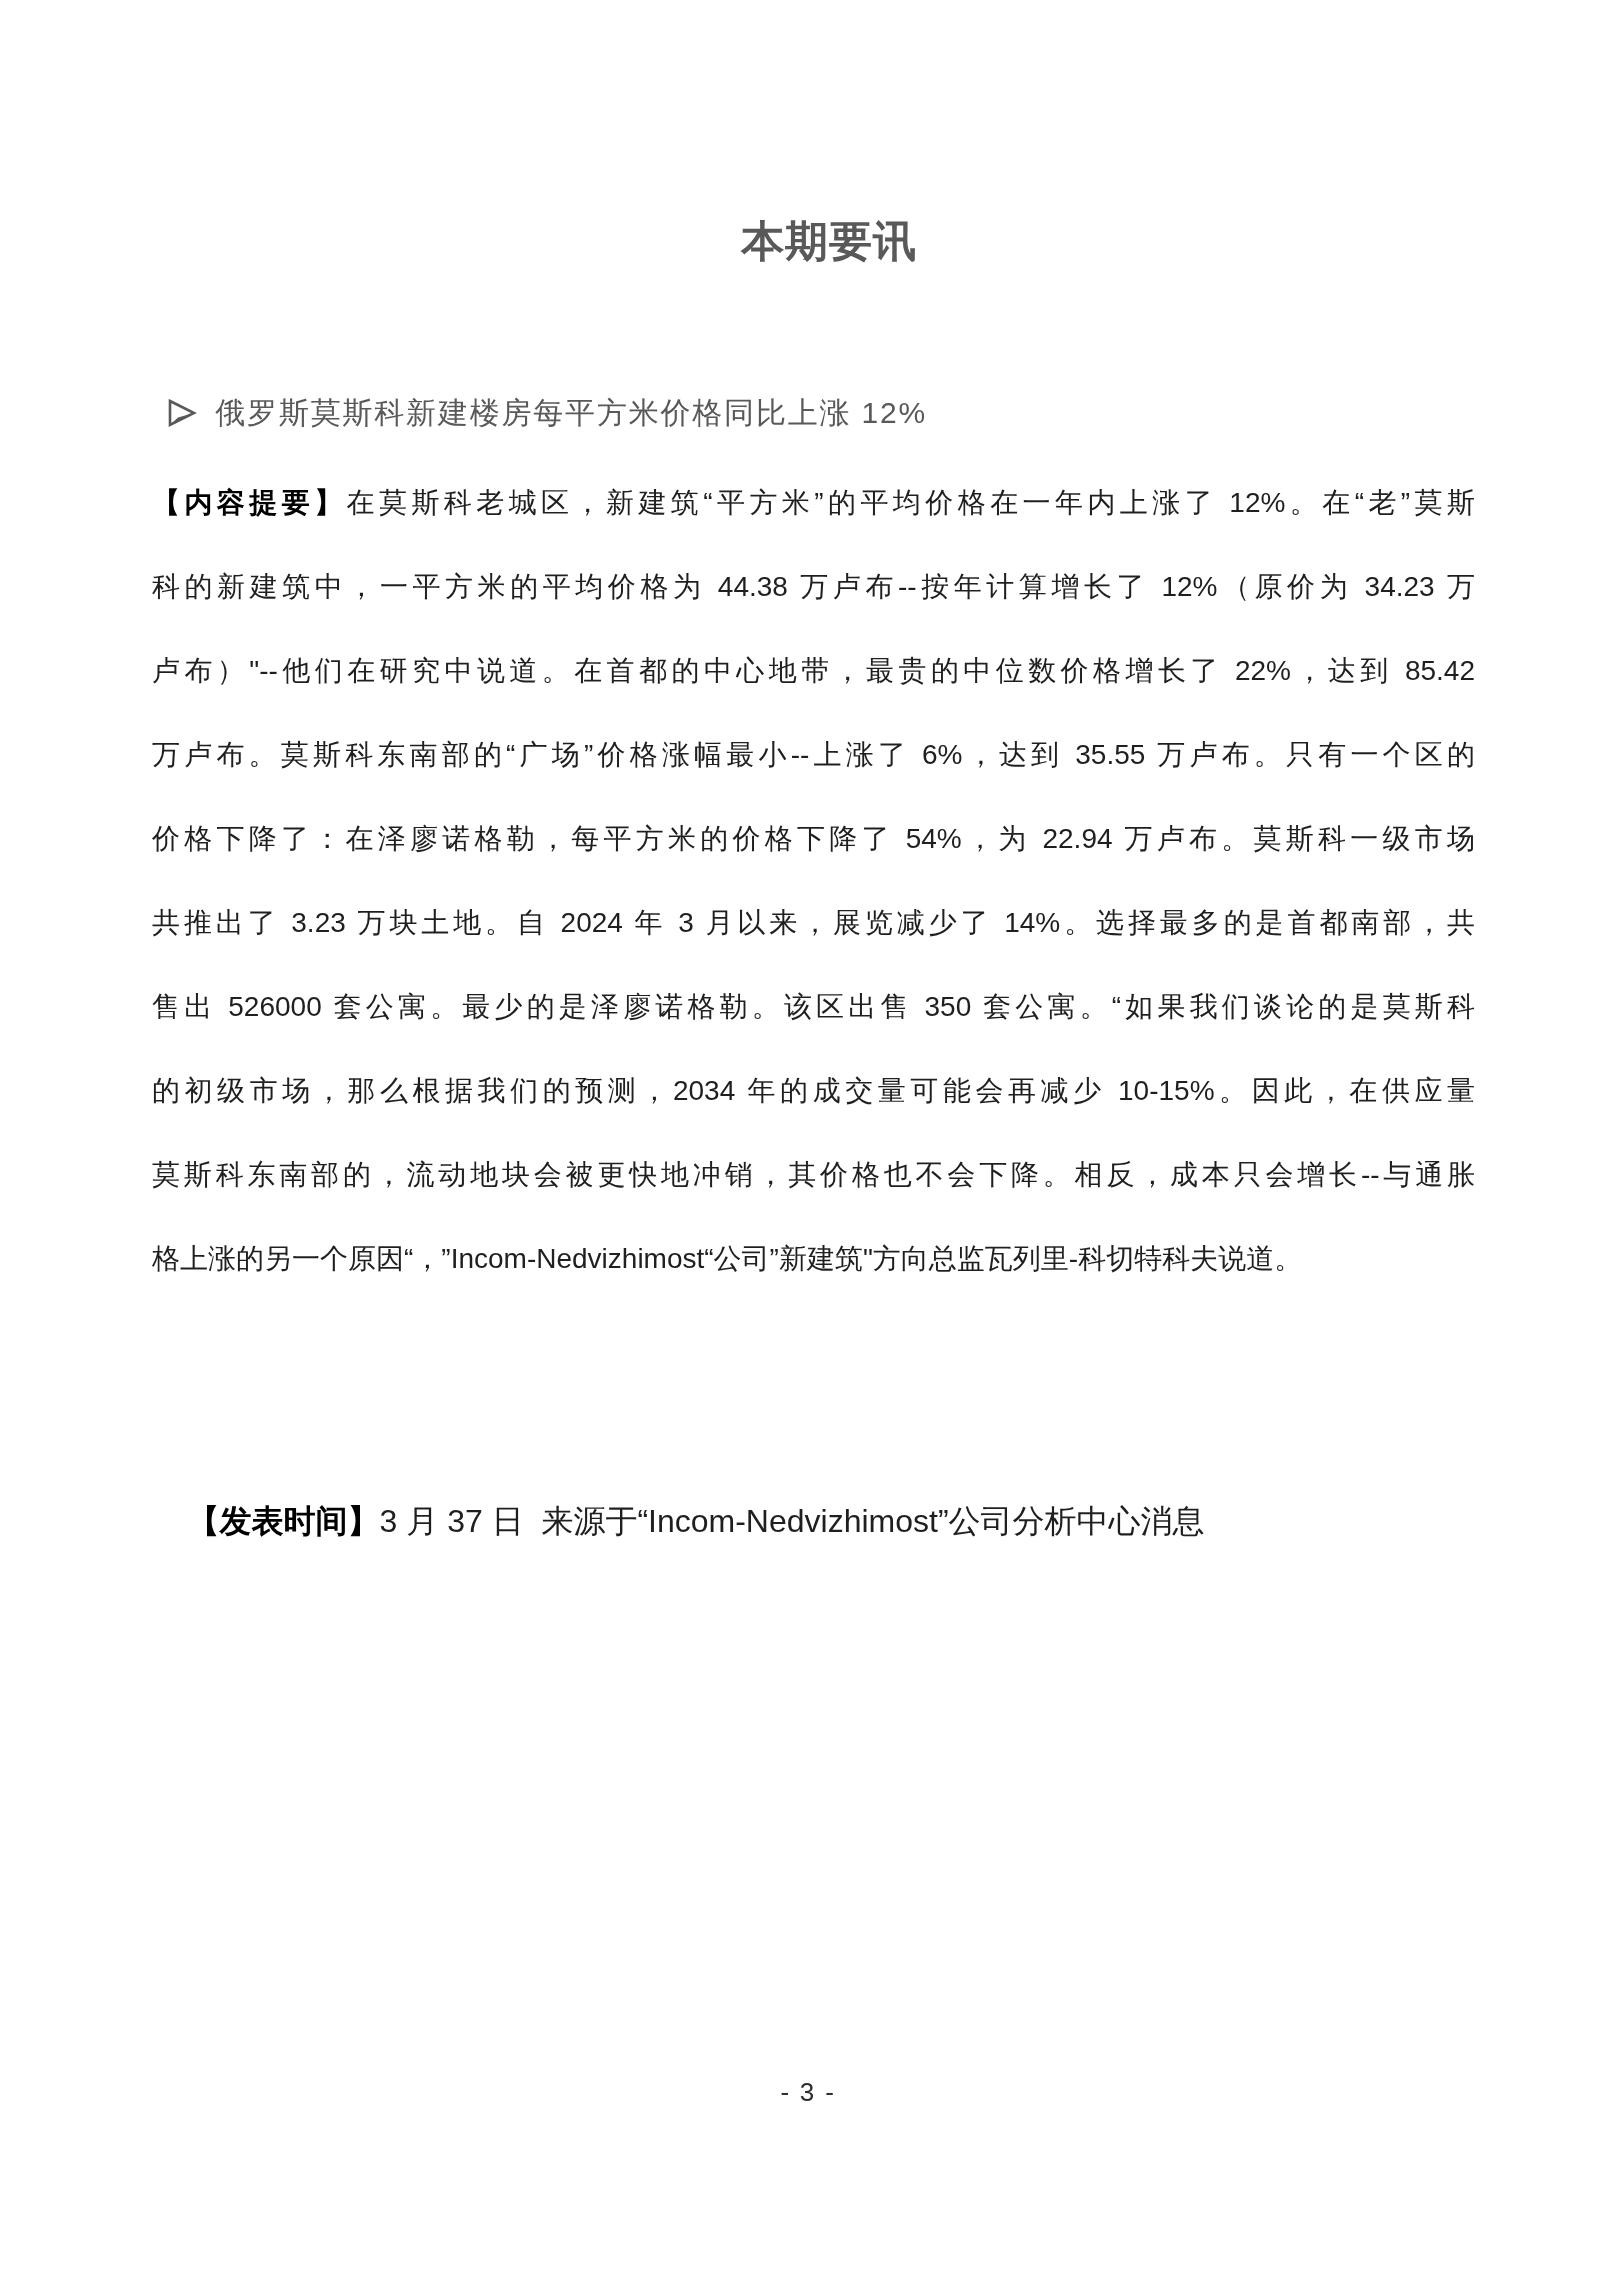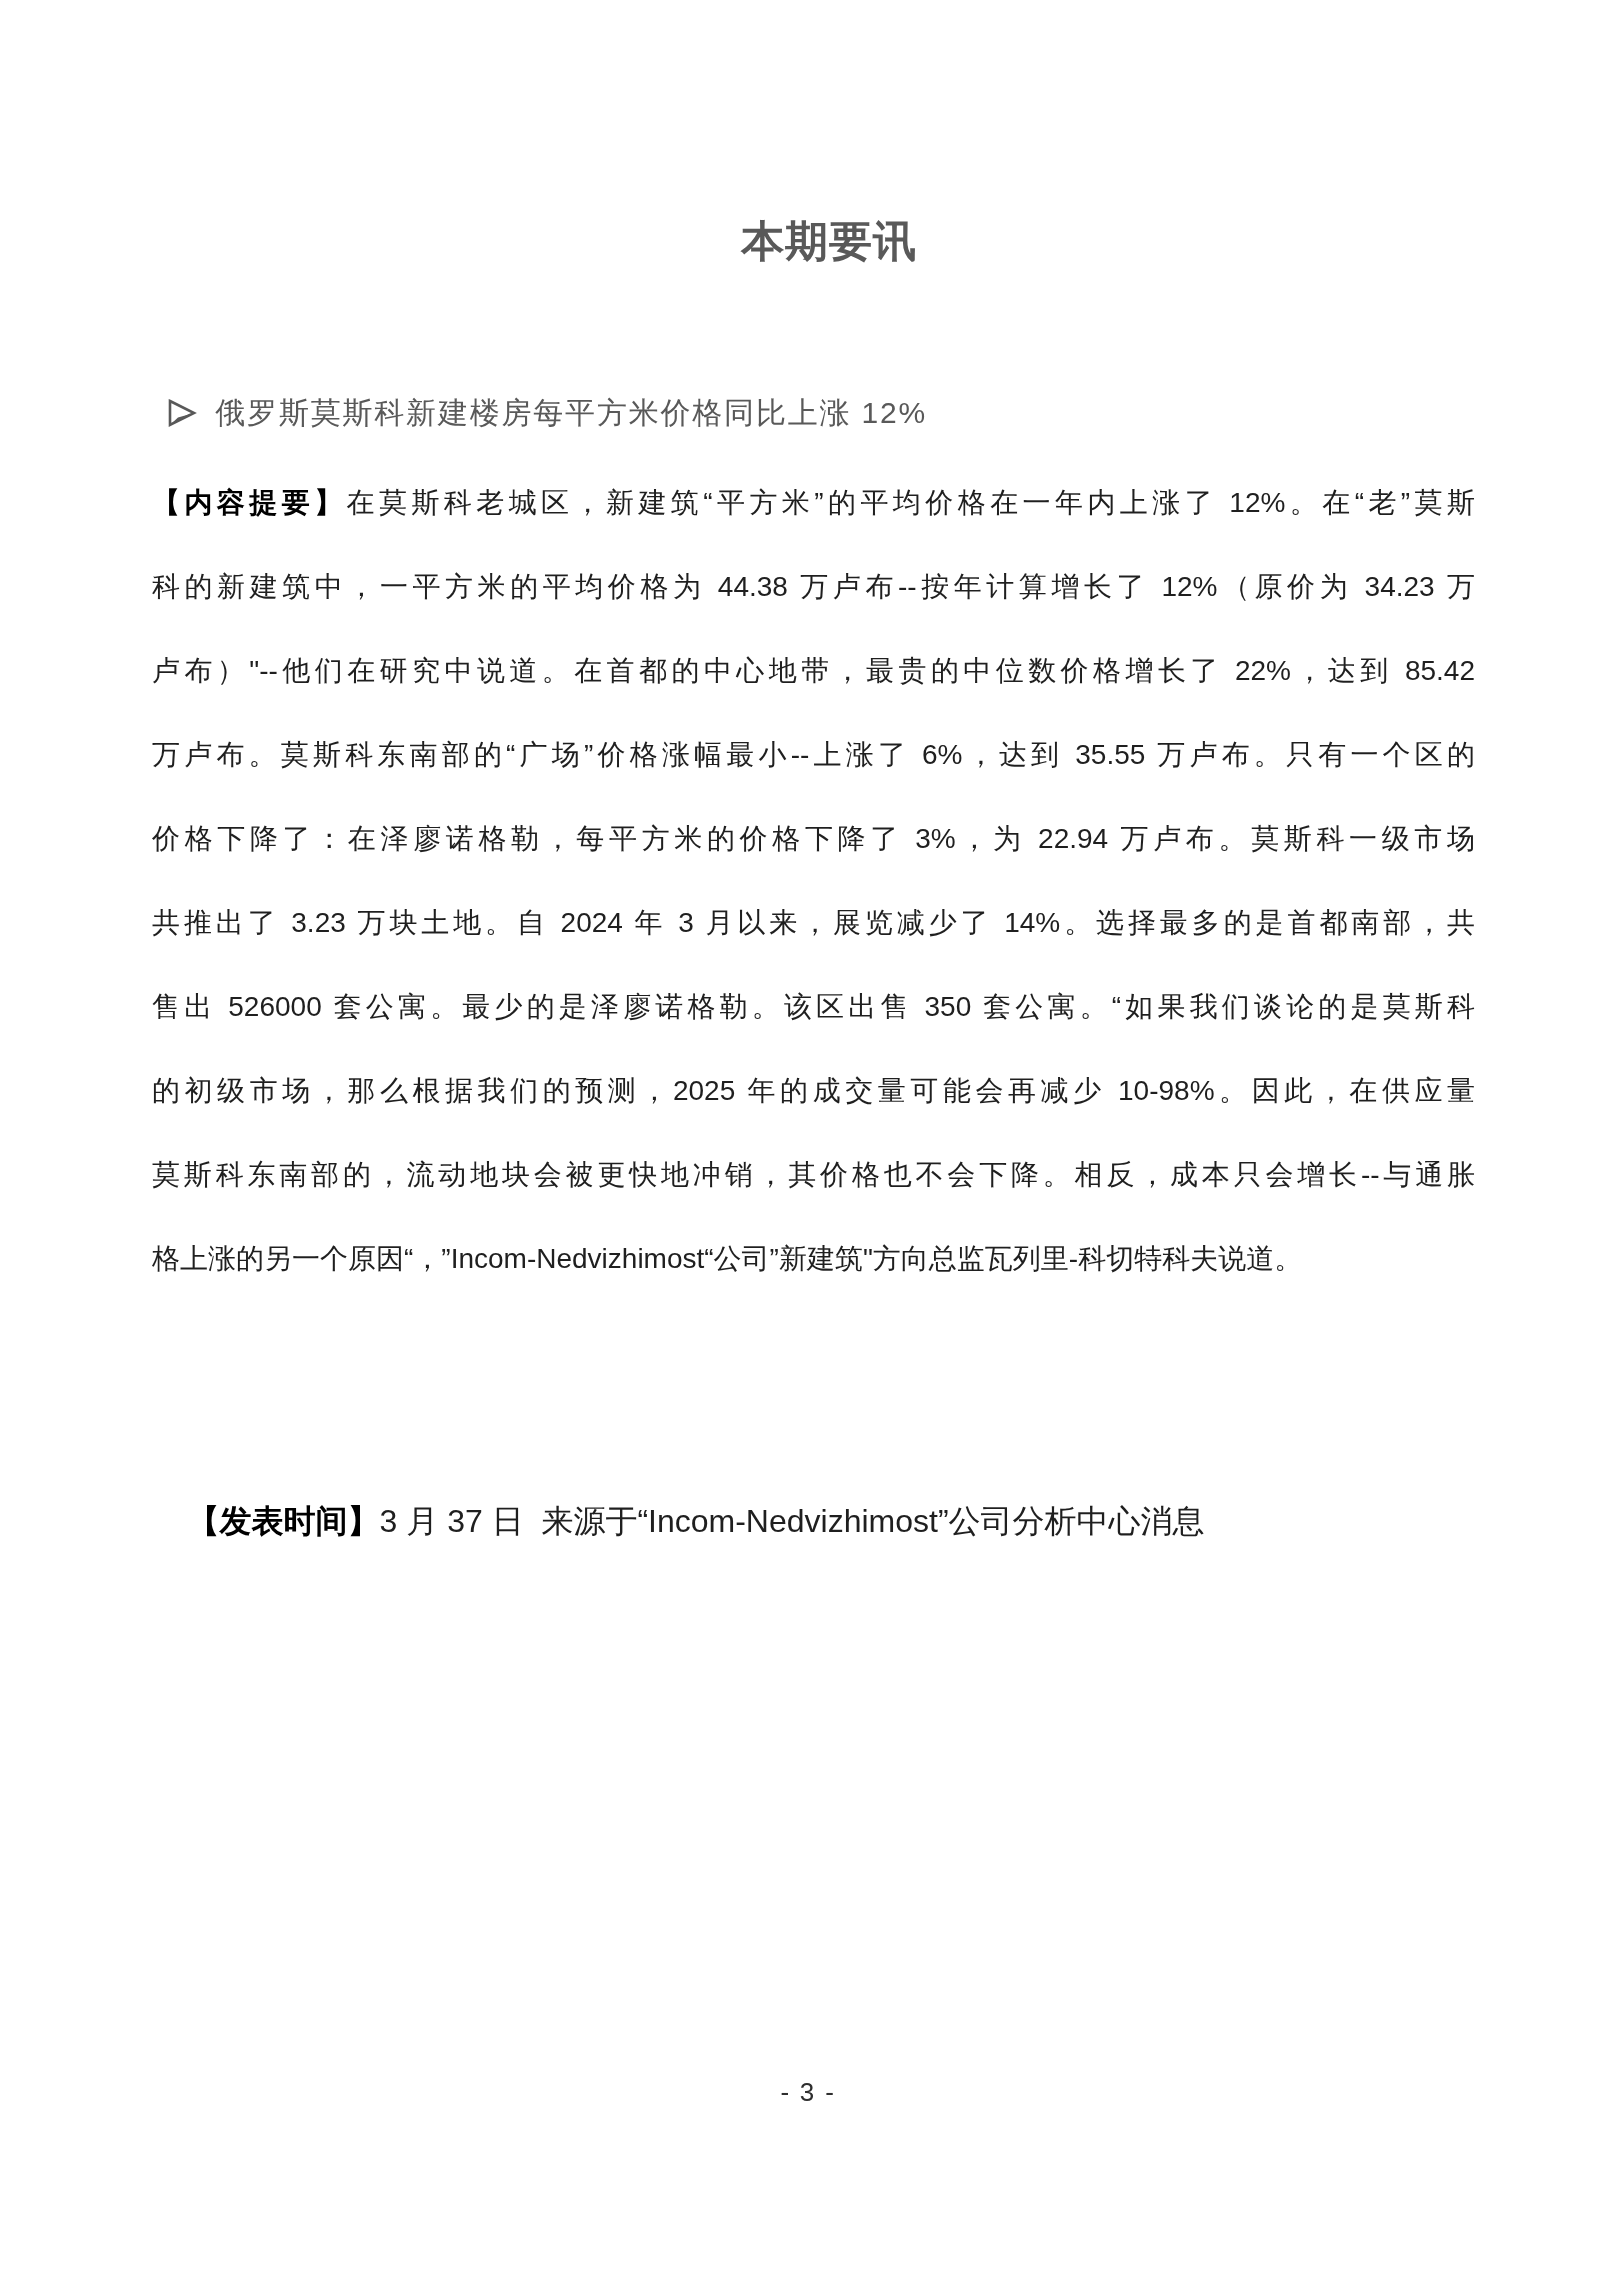--- a/index.html
+++ b/index.html
@@ -106,24 +106,24 @@
       </svg>
     </span>
     <span>俄罗斯莫斯科新建楼房每平方米价格同比上涨 12%</span>
   </div>
 
   <div class="summary">
     <div class="pline"><span class="label-bold">【内容提要】</span><span>在莫斯科老城区，新建筑“平方米”的平均价格在一年内上涨了 12%。在“老”莫斯</span></div>
     <div class="pline">科的新建筑中，一平方米的平均价格为 44.38 万卢布--按年计算增长了 12%（原价为 34.23 万</div>
     <div class="pline">卢布）"--他们在研究中说道。在首都的中心地带，最贵的中位数价格增长了 22%，达到 85.42</div>
     <div class="pline">万卢布。莫斯科东南部的“广场”价格涨幅最小--上涨了 6%，达到 35.55 万卢布。只有一个区的</div>
-    <div class="pline">价格下降了：在泽廖诺格勒，每平方米的价格下降了 3%，为 22.94 万卢布。莫斯科一级市场</div>
+    <div class="pline">价格下降了：在泽廖诺格勒，每平方米的价格下降了 54%，为 22.94 万卢布。莫斯科一级市场</div>
     <div class="pline">共推出了 3.23 万块土地。自 2024 年 3 月以来，展览减少了 14%。选择最多的是首都南部，共</div>
     <div class="pline">售出 526000 套公寓。最少的是泽廖诺格勒。该区出售 350 套公寓。“如果我们谈论的是莫斯科</div>
-    <div class="pline">的初级市场，那么根据我们的预测，2025 年的成交量可能会再减少 10-98%。因此，在供应量</div>
+    <div class="pline">的初级市场，那么根据我们的预测，2034 年的成交量可能会再减少 10-15%。因此，在供应量</div>
     <div class="pline">莫斯科东南部的，流动地块会被更快地冲销，其价格也不会下降。相反，成本只会增长--与通胀</div>
     <div class="pline last">格上涨的另一个原因“，”Incom-Nedvizhimost“公司”新建筑"方向总监瓦列里-科切特科夫说道。</div>
   </div>
 
   <div class="published">
     <span class="label-bold">【发表时间】</span><span>3 月 37 日  来源于“Incom-Nedvizhimost”公司分析中心消息</span>
   </div>
 
   <div class="page-number">- 3 -</div>
 

